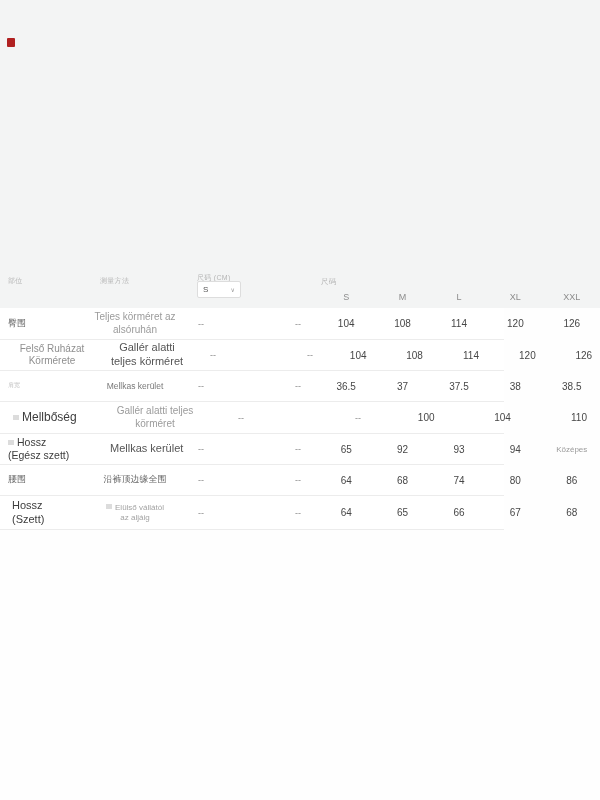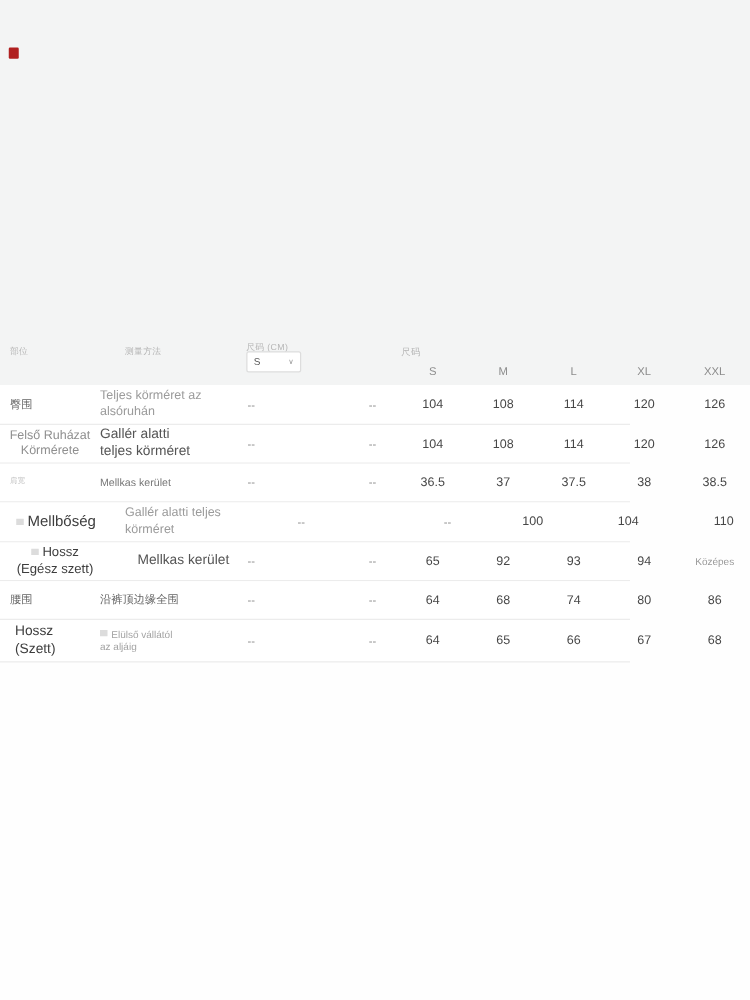--- a/index.html
+++ b/index.html
@@ -26,33 +26,33 @@
   }
   .chev{font-size:6px;color:#9a9a9a;line-height:1;}
 
   .grid{display:grid;grid-template-columns:80px 110px 88px 40px repeat(5,56.4px);}
 
   .size-hdr-row{position:absolute;left:0;top:292px;width:600px;font-size:9px;color:#8c8c8c;}
   .size-hdr-row .cell{text-align:center;}
 
   .table{position:absolute;left:0;top:308px;width:504px;background:#fff;}
   .row{border-bottom:1px solid #ececec;align-items:center;background:#fff;box-sizing:border-box;}
-  .r1{height:32px;} .r2{height:31px;} .r3{height:31px;} .r4{height:32px;gap:20px;}
+  .r1{height:32px;} .r2{height:31px;padding-left:12px;} .r3{height:31px;} .r4{height:32px;gap:20px;}
   .r5{height:31px;} .r6{height:31px;} .r7{height:34px;}
 
   .c-part{padding-left:8px;font-size:10px;color:#444;line-height:1.25;}
   .r1 .c-part{font-size:9px;color:#666;}
   .r2 .c-part{padding-left:0;text-align:center;font-size:10px;color:#8f8f8f;}
   .r3 .c-part{font-size:6px;color:#c2c2c2;}
   .r4 .c-part{font-size:12px;color:#3d3d3d;padding-left:13px;}
-  .r5 .c-part{font-size:10.5px;color:#3d3d3d;text-align:center;}
+  .r5 .c-part{font-size:10.5px;color:#3d3d3d;}
   .r6 .c-part{font-size:9px;color:#666;}
   .r7 .c-part{font-size:11px;color:#3d3d3d;padding-left:12px;}
 
-  .c-method{text-align:left;font-size:10px;color:#9b9b9b;line-height:1.25;}
+  .c-method{text-align:center;font-size:10px;color:#9b9b9b;line-height:1.25;}
   .r2 .c-method{font-size:11px;color:#555;}
   .r3 .c-method{font-size:8.5px;color:#787878;}
   .r5 .c-method{font-size:11px;color:#555;text-align:left;padding-left:30px;}
   .r6 .c-method{font-size:9px;color:#666;}
   .r7 .c-method{font-size:8px;color:#a3a3a3;}
 
   .c-dash1{padding-left:8px;font-size:9px;color:#8a8a8a;}
   .c-dash2{text-align:center;font-size:9px;color:#8a8a8a;}
   .c-val{text-align:center;font-size:10px;color:#474747;}
   .c-val.small-val{font-size:8px;color:#9a9a9a;}

